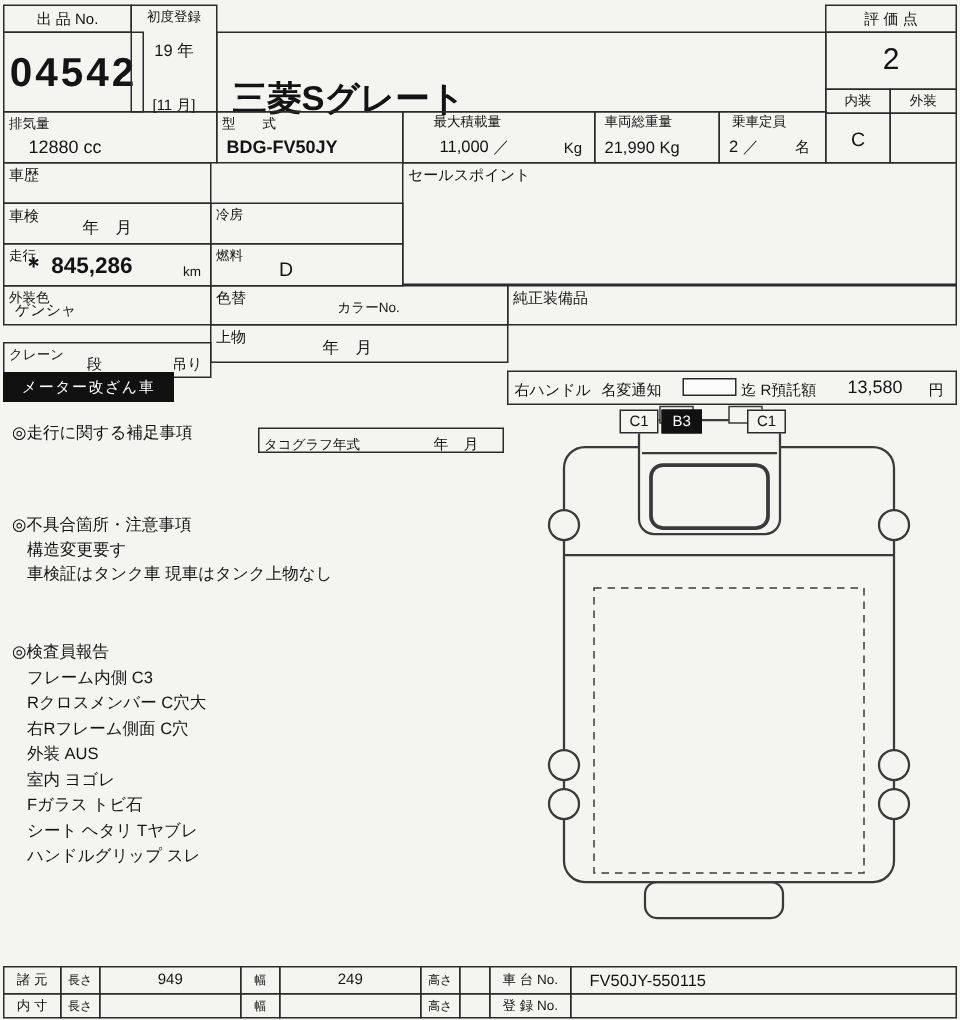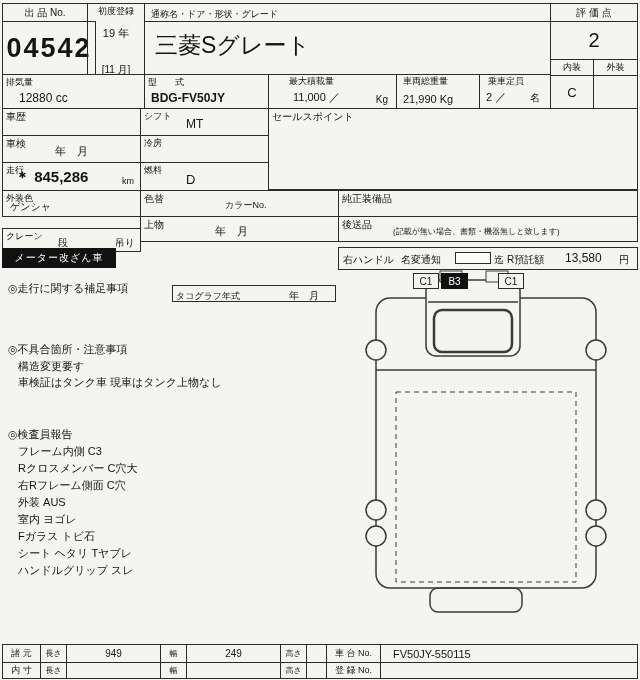--- a/index.html
+++ b/index.html
@@ -35,25 +35,22 @@
 
   <div class="cell fc" style="left:2px;top:3px;width:86px;height:19px;font-size:10px">出 品 No.</div>
   <div class="cell fc" style="left:2px;top:21px;width:94px;height:54px;font-size:27px;font-weight:bold;letter-spacing:2px">04542</div>
 
   <div class="cell col" style="left:87px;top:3px;width:58px;height:72px;padding-top:2px">
     <div class="lab">初度登録</div>
     <div style="font-size:11px;margin-top:9px">19 年</div>
     <div style="font-size:10px;margin-top:22px">[11 月]</div>
   </div>
 
-  <div class="cell" style="left:144px;top:3px;width:407px;height:19px">
-    <span class="abs nowrap" style="left:6px;top:4px;font-size:9px">通称名・ドア・形状・グレード</span>
-  </div>
   <div class="cell" style="left:144px;top:21px;width:407px;height:54px">
-    <span class="abs nowrap" style="left:10px;top:8px;font-size:23px;font-weight:normal">三菱Sグレート</span>
+    <span class="abs nowrap" style="left:10px;top:28px;font-size:23px;font-weight:bold">三菱Sグレート</span>
   </div>
 
   <div class="cell fc" style="left:550px;top:3px;width:88px;height:19px;font-size:10px">評 価 点</div>
   <div class="cell fc" style="left:550px;top:21px;width:88px;height:39px;font-size:20px">2</div>
   <div class="cell fc" style="left:550px;top:59px;width:44px;height:17px;font-size:9px">内装</div>
   <div class="cell fc" style="left:593px;top:59px;width:45px;height:17px;font-size:9px">外装</div>
   <div class="cell fc" style="left:550px;top:75px;width:44px;height:34px;font-size:13px">C</div>
   <div class="cell" style="left:593px;top:75px;width:45px;height:34px"></div>
 
   <div class="cell" style="left:2px;top:74px;width:143px;height:35px">
@@ -75,24 +72,20 @@
   </div>
   <div class="cell" style="left:479px;top:74px;width:72px;height:35px">
     <span class="abs lab" style="left:8px;top:1px">乗車定員</span>
     <span class="abs nowrap" style="left:6px;bottom:3px;font-size:11px">2 ／</span>
     <span class="abs nowrap" style="right:10px;bottom:3px;font-size:10px">名</span>
   </div>
 
   <div class="cell" style="left:2px;top:108px;width:139px;height:28px">
     <span class="tl" style="font-size:10px">車歴</span>
   </div>
-  <div class="cell" style="left:140px;top:108px;width:129px;height:28px">
-    <span class="tl">シフト</span>
-    <span class="abs nowrap" style="left:45px;top:8px;font-size:12px">MT</span>
-  </div>
   <div class="cell" style="left:268px;top:108px;width:370px;height:82px">
     <span class="tl" style="font-size:10px">セールスポイント</span>
   </div>
 
   <div class="cell" style="left:2px;top:135px;width:139px;height:28px">
     <span class="tl" style="font-size:10px">車検</span>
     <span class="abs nowrap" style="left:52px;top:8px;font-size:11px">年　月</span>
   </div>
   <div class="cell" style="left:140px;top:135px;width:129px;height:28px">
     <span class="tl">冷房</span>
@@ -121,24 +114,20 @@
   </div>
 
   <div class="cell" style="left:2px;top:228px;width:139px;height:24px">
     <span class="tl">クレーン</span>
     <span class="abs nowrap" style="left:55px;top:7px;font-size:10px">段</span>
     <span class="abs nowrap" style="right:5px;top:7px;font-size:10px">吊り</span>
   </div>
   <div class="cell" style="left:140px;top:216px;width:199px;height:26px">
     <span class="tl" style="font-size:10px">上物</span>
     <span class="abs nowrap" style="left:74px;top:7px;font-size:11px">年　月</span>
-  </div>
-  <div class="cell" style="left:338px;top:216px;width:300px;height:26px">
-    <span class="tl" style="font-size:10px">後送品</span>
-    <span class="abs nowrap" style="left:54px;top:9px;font-size:8px">(記載が無い場合、書類・機器無しと致します)</span>
   </div>
 
   <div class="badge" style="left:2px;top:248px;width:114px;height:20px">メーター改ざん車</div>
 
   <div class="cell" style="left:338px;top:247px;width:300px;height:23px">
     <span class="abs nowrap" style="left:4px;top:5px;font-size:10px">右ハンドル</span>
     <span class="abs nowrap" style="left:62px;top:5px;font-size:10px">名変通知</span>
     <span class="abs" style="left:116px;top:4px;width:36px;height:12px;border:1px solid #2b2b2b;background:#fcfcfa"></span>
     <span class="abs nowrap" style="left:155px;top:5px;font-size:10px">迄</span>
     <span class="abs nowrap" style="left:168px;top:5px;font-size:10px">R預託額</span>

